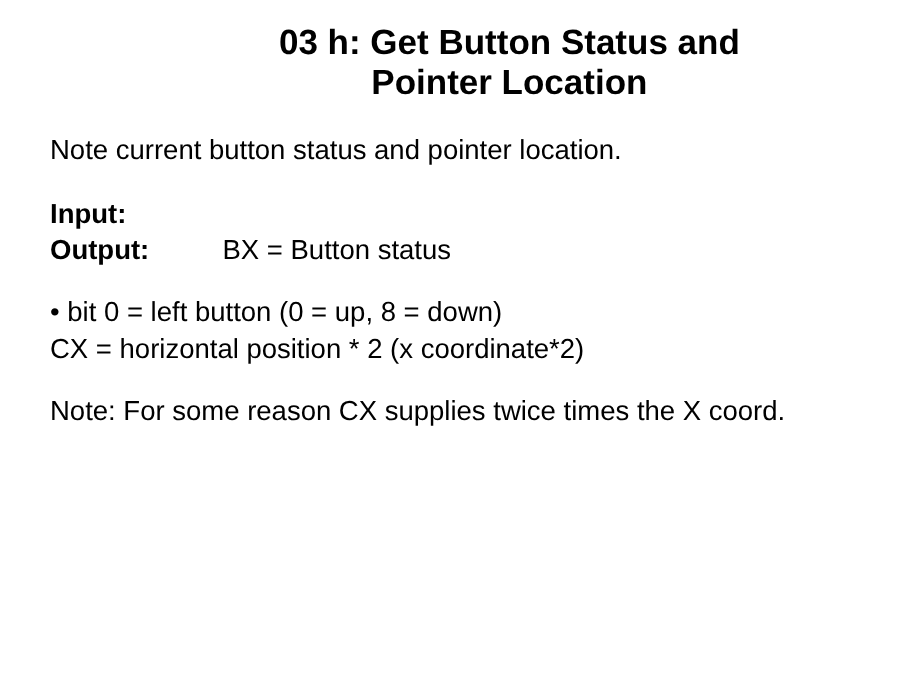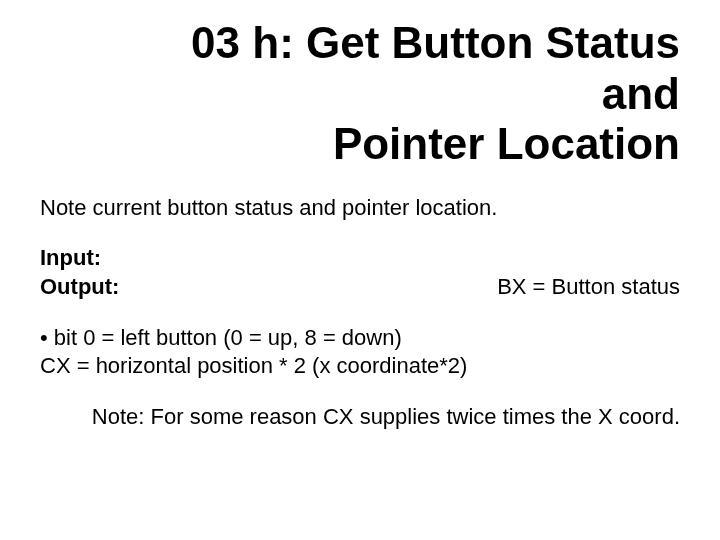--- a/index.html
+++ b/index.html
@@ -9,55 +9,53 @@
     }
     body {
       width: 720px;
       height: 540px;
       background: #ffffff;
       font-family: Tahoma, Verdana, Arial, sans-serif;
       padding: 18px 40px;
       color: #000;
     }
     h1 {
-      font-size: 44px;
+      font-size: 28px;
       font-weight: bold;
-      text-align: right;
+      text-align: center;
       margin-left: 95px;
       line-height: 1.15;
       margin-bottom: 24px;
     }
     .desc {
       font-size: 22px;
       margin-bottom: 22px;
       line-height: 1.3;
     }
     .io {
       font-size: 22px;
       margin-bottom: 22px;
       line-height: 1.3;
     }
     .io-row {
       display: flex;
-      justify-content: space-between;
     }
     .io-label {
       font-weight: bold;
       width: 138px;
       flex-shrink: 0;
     }
     .details {
       font-size: 22px;
       line-height: 1.3;
       margin-bottom: 22px;
     }
     .note {
       font-size: 22px;
       line-height: 1.3;
-      text-align: right;
     }
   </style>
 </head>
 <body>
 
 <h1>
   <span>03 h:  Get Button Status and</span><br>
   <span>Pointer Location</span>
 </h1>
 

